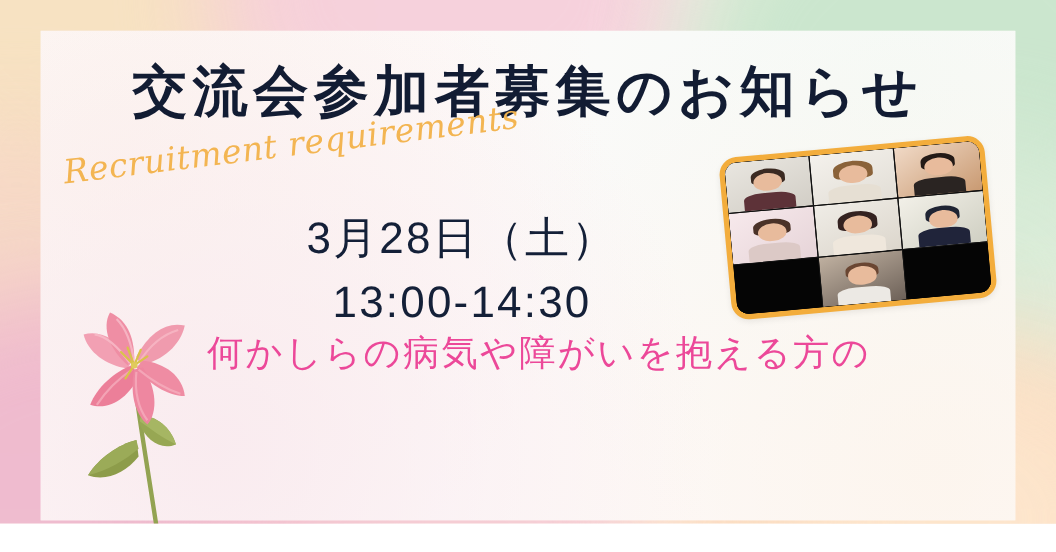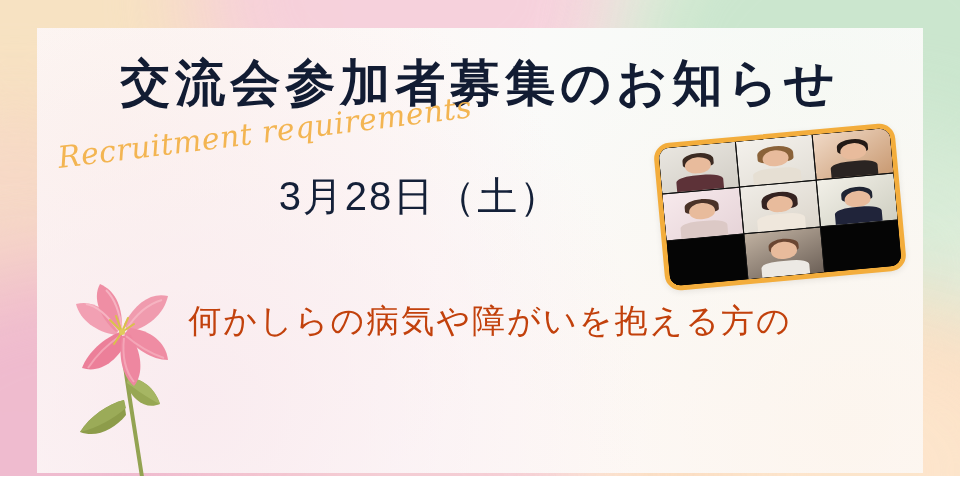--- a/index.html
+++ b/index.html
@@ -107,39 +107,39 @@
     transform-origin: left center;
     white-space: nowrap;
     opacity: .98;
   }
 
   
   .datetime {
     position: absolute;
     left: 120px;
     width: 600px;
-    top: 167px;
+    top: 188px;
     text-align: center;
     color: #142038;
     font-size: 40px;
     font-weight: 400;
     line-height: 1.45;
     letter-spacing: 2px;
     white-space: nowrap;
   }
   .dt-line { display: block; }
 
   
   .body-lines {
     position: absolute;
     left: 60px;
     right: 40px;
     top: 294px;
     text-align: center;
-    color: #c2410c;
+    color: #ec4899;
     font-size: 33px;
     font-weight: 500;
     line-height: 1.62;
     letter-spacing: 2px;
     white-space: nowrap;
   }
   .body-line { display: block; }
 
   
   .brand {
@@ -270,20 +270,21 @@
   </div>
 
   <div class="card"></div>
 
   <div class="title">交流会参加者募集のお知らせ</div>
 
   <div class="script">Recruitment requirements</div>
 
   <div class="datetime">
     <span class="dt-line">3月28日（土）</span>
+    <span class="dt-line">13:00-14:30</span>
   </div>
 
   <div class="body-lines">
     <span class="body-line">何かしらの病気や障がいを抱える方の</span>
   </div>
 
 
   <div class="videoframe">
     <div class="vgrid">
       <div class="vcell c1">

